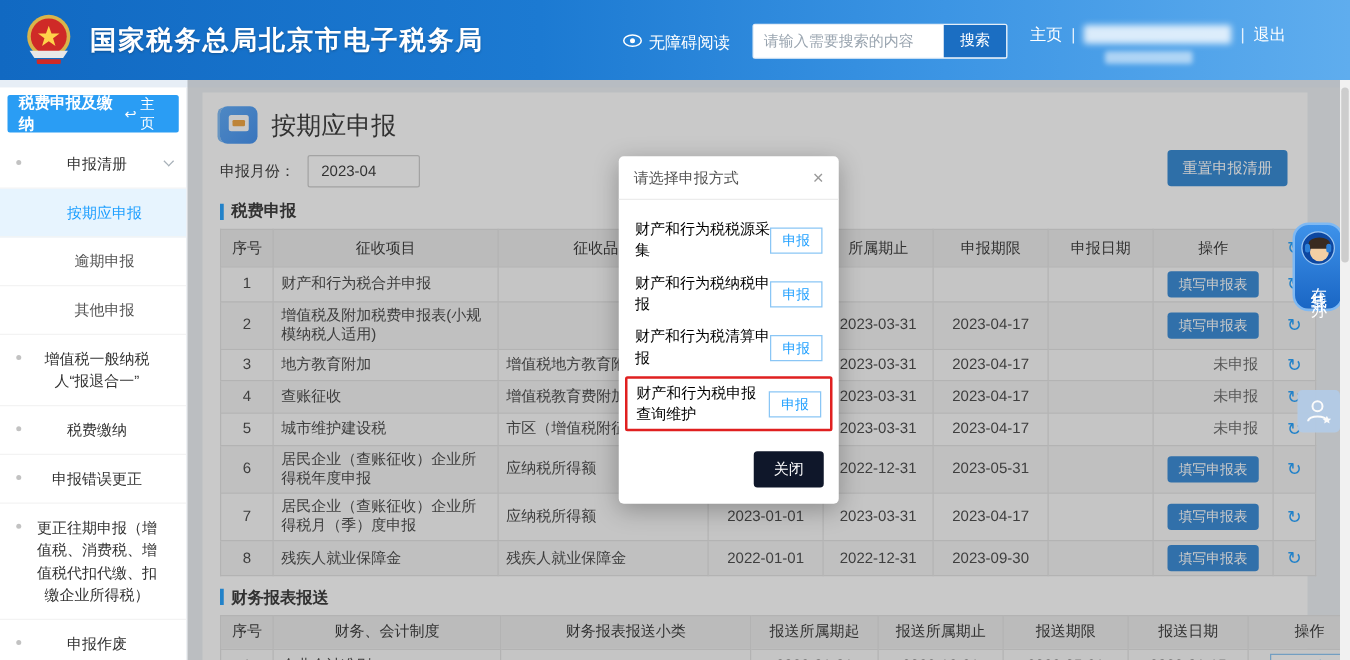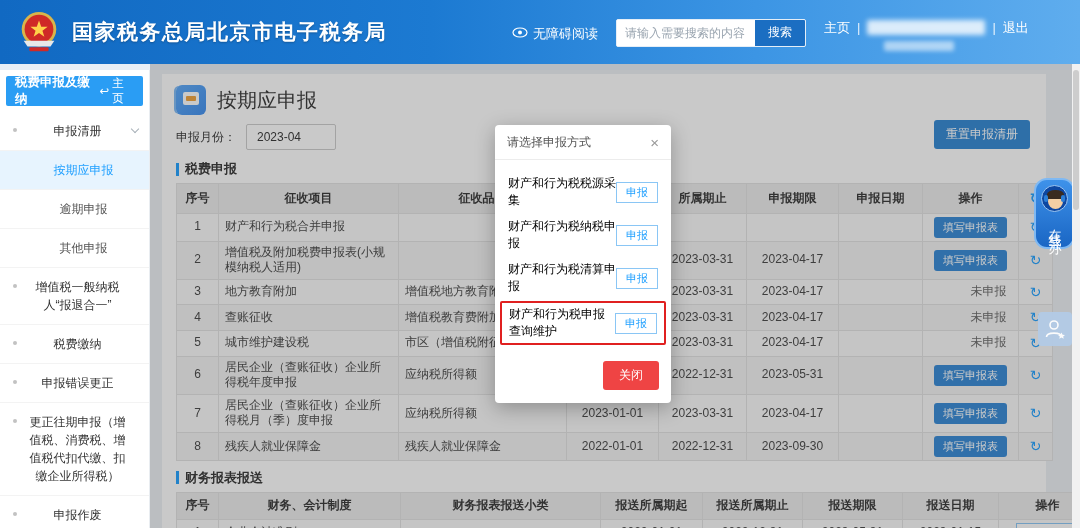--- a/index.html
+++ b/index.html
@@ -6,21 +6,21 @@
   html,body { width:1080px; height:528px; overflow:hidden; font-family:"Liberation Sans","DejaVu Sans",sans-serif; background:#edf0f4; position:relative; }
 
   
   .header{position:absolute;top:0;left:0;right:0;height:64px;display:flex;align-items:center;padding:0 16px;
     background:linear-gradient(90deg,#1169c2 0%,#1c7ad2 40%,#3c95e4 70%,#5fadee 100%);z-index:3;}
   .emblem{width:46px;height:46px;flex:0 0 auto;}
   .header-title{color:#fff;font-size:21px;font-weight:bold;letter-spacing:1.5px;margin-left:10px;text-shadow:0 1px 2px rgba(0,0,0,.25);}
   .header-right{margin-left:auto;display:flex;align-items:flex-start;gap:18px;}
   .access{display:flex;align-items:center;gap:5px;color:#fff;font-size:13px;margin-top:14px;cursor:pointer;}
   .searchbox{display:flex;height:28px;background:#fff;border-radius:2px;overflow:hidden;margin-top:8px;border:1px solid #e5eef7;}
-  .searchbox input{border:none;outline:none;width:138px;font-size:12px;padding:0 8px;color:#15803d;font-family:inherit;}
+  .searchbox input{border:none;outline:none;width:152px;font-size:12px;padding:0 8px;color:#15803d;font-family:inherit;}
   .searchbox input::placeholder{color:#9aa5b0;}
   .search-btn{width:50px;background:#1b6ec2;color:#fff;border:none;font-size:12px;cursor:pointer;font-family:inherit;}
   .navlinks{color:#fff;font-size:13px;margin-top:8px;width:240px;}
   .navrow{display:flex;align-items:center;gap:7px;}
   .navrow a{color:#fff;text-decoration:none;cursor:pointer;white-space:nowrap;}
   .sep{opacity:.85;}
   .blur-name{display:inline-block;width:118px;height:15px;background:rgba(255,255,255,.8);border-radius:2px;filter:blur(2.5px);}
   .blur-sub{display:inline-block;width:70px;height:10px;background:rgba(255,255,255,.55);border-radius:2px;filter:blur(2px);margin:4px 0 0 60px;}
 
   .topstrip{position:absolute;top:64px;left:0;right:0;height:6px;background:#e7eef6;z-index:2;}
@@ -46,21 +46,21 @@
   .doc-icon .bar{position:absolute;left:10px;top:11px;width:10px;height:5px;background:#f0a33a;border-radius:1px;}
   .page-title{font-size:20px;color:#333;}
   .month-row{display:flex;align-items:center;gap:10px;margin:2px 0 10px;font-size:12px;color:#333;}
   .month-input{width:90px;height:26px;border:1px solid #ccc;border-radius:2px;background:#fff;display:flex;align-items:center;padding:0 10px;font-size:12px;color:#333;cursor:text;}
   .reset-btn{position:absolute;right:16px;top:46px;background:#2f86d3;color:#fff;border:none;border-radius:3px;font-size:12px;padding:6px 12px;cursor:pointer;font-family:inherit;}
   .sec{display:flex;align-items:center;gap:6px;font-size:13px;font-weight:bold;color:#333;margin:8px 0 5px;}
   .sec::before{content:"";width:3px;height:13px;background:#1E9FFF;}
 
   table{width:100%;border-collapse:collapse;table-layout:fixed;font-size:12px;color:#444;}
   th,td{border:1px solid #e2e2e2;padding:3px 6px;text-align:center;line-height:1.3;word-break:break-all;}
-  th{background:#ececec;color:#333;font-weight:bold;padding:5px 6px;}
+  th{background:#ececec;color:#333;font-weight:normal;padding:5px 6px;}
   td.left{text-align:left;}
   tbody tr:nth-child(odd){background:#fafafa;}
   tbody tr:nth-child(even){background:#f3f3f3;}
   .btn-fill{background:#3388d6;color:#fff;border:none;border-radius:3px;padding:3px 9px;font-size:11px;cursor:pointer;font-family:inherit;white-space:nowrap;}
   .btn-outline{background:#fff;color:#1E9FFF;border:1px solid #8ac6f5;border-radius:0;padding:2px 9px;font-size:11px;cursor:pointer;font-family:inherit;white-space:nowrap;}
   .status-text{color:#666;margin-left:36px;}
   .refresh{color:#1E9FFF;font-size:14px;cursor:pointer;}
 
   
   .overlay{position:absolute;top:64px;left:150px;right:0;bottom:0;background:rgba(45,45,45,.26);z-index:5;}
@@ -68,21 +68,21 @@
   
   .modal{position:absolute;left:495px;top:125px;width:176px;background:#fff;border-radius:4px;z-index:10;
     box-shadow:0 5px 20px rgba(0,0,0,.28);font-size:12px;}
   .modal-head{display:flex;align-items:center;justify-content:space-between;padding:9px 12px 8px;border-bottom:1px solid #ececec;color:#555;}
   .modal-close{color:#999;font-size:15px;cursor:pointer;line-height:1;}
   .modal-body{padding:9px 12px 2px;}
   .opt{display:flex;align-items:center;justify-content:space-between;padding:3px 1px;margin:3px 0;}
   .opt-label{color:#000000;}
   .red-box{border:2px solid #e02020;border-radius:2px;margin:3px -7px 2px;padding:2px 7px;}
   .modal-foot{text-align:right;padding:12px 12px 13px;}
-  .btn-close{background:#ef4444;color:#fff;border:none;border-radius:3px;padding:6px 16px;font-size:12px;cursor:pointer;font-family:inherit;}
+  .btn-close{background:#0f172a;color:#fff;border:none;border-radius:3px;padding:6px 16px;font-size:12px;cursor:pointer;font-family:inherit;}
 
   
   .guide{position:absolute;right:5px;top:178px;width:41px;z-index:8;border-radius:13px;padding:5px 0 12px;
     background:linear-gradient(180deg,#3e92ea,#1a66c4);border:2px solid #7fb9f3;display:flex;flex-direction:column;align-items:center;gap:7px;cursor:pointer;}
   .g-avatar{width:27px;height:27px;border-radius:50%;background:#0d47a1;position:relative;overflow:hidden;border:1px solid #9cc6f2;}
   .g-avatar .face{position:absolute;left:6px;top:8px;width:15px;height:15px;border-radius:50%;background:#f3cfa4;}
   .g-avatar .hair{position:absolute;left:5px;top:4px;width:17px;height:9px;border-radius:50% 50% 0 0;background:#3a2b20;}
   .g-avatar .ph{position:absolute;left:2px;top:9px;width:4px;height:7px;border-radius:2px;background:#2b7fd8;}
   .g-avatar .ph2{position:absolute;right:2px;top:9px;width:4px;height:7px;border-radius:2px;background:#2b7fd8;}
   .g-text{writing-mode:vertical-rl;color:#fff;font-size:13px;letter-spacing:4px;}

